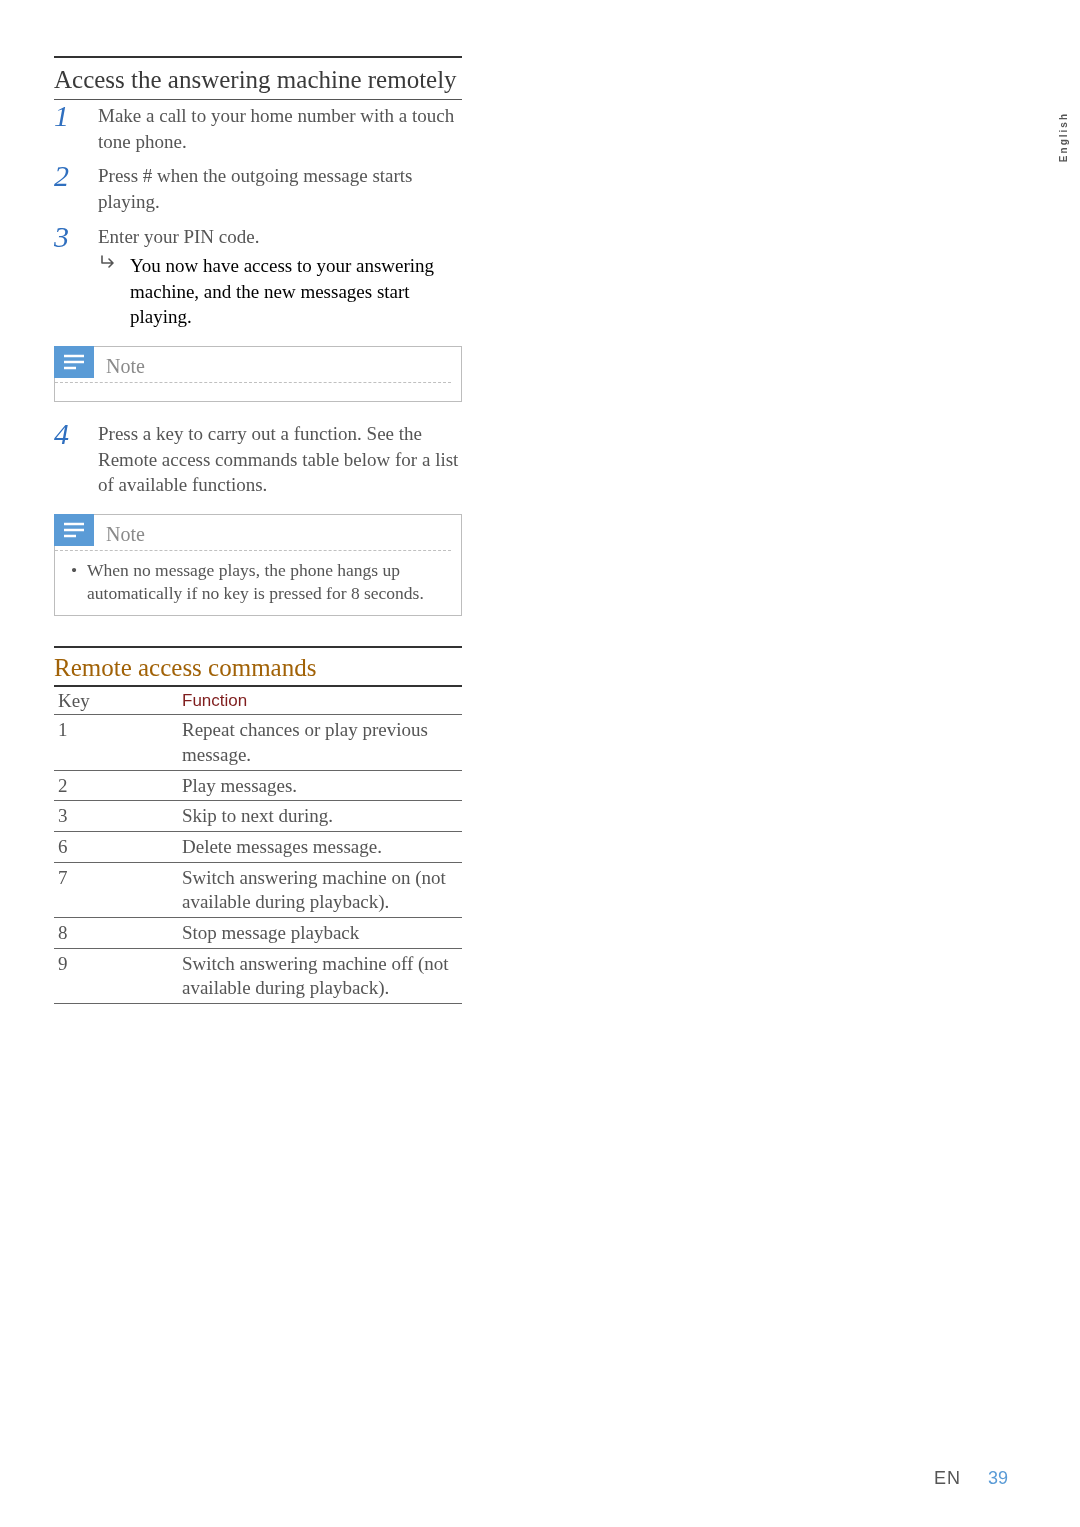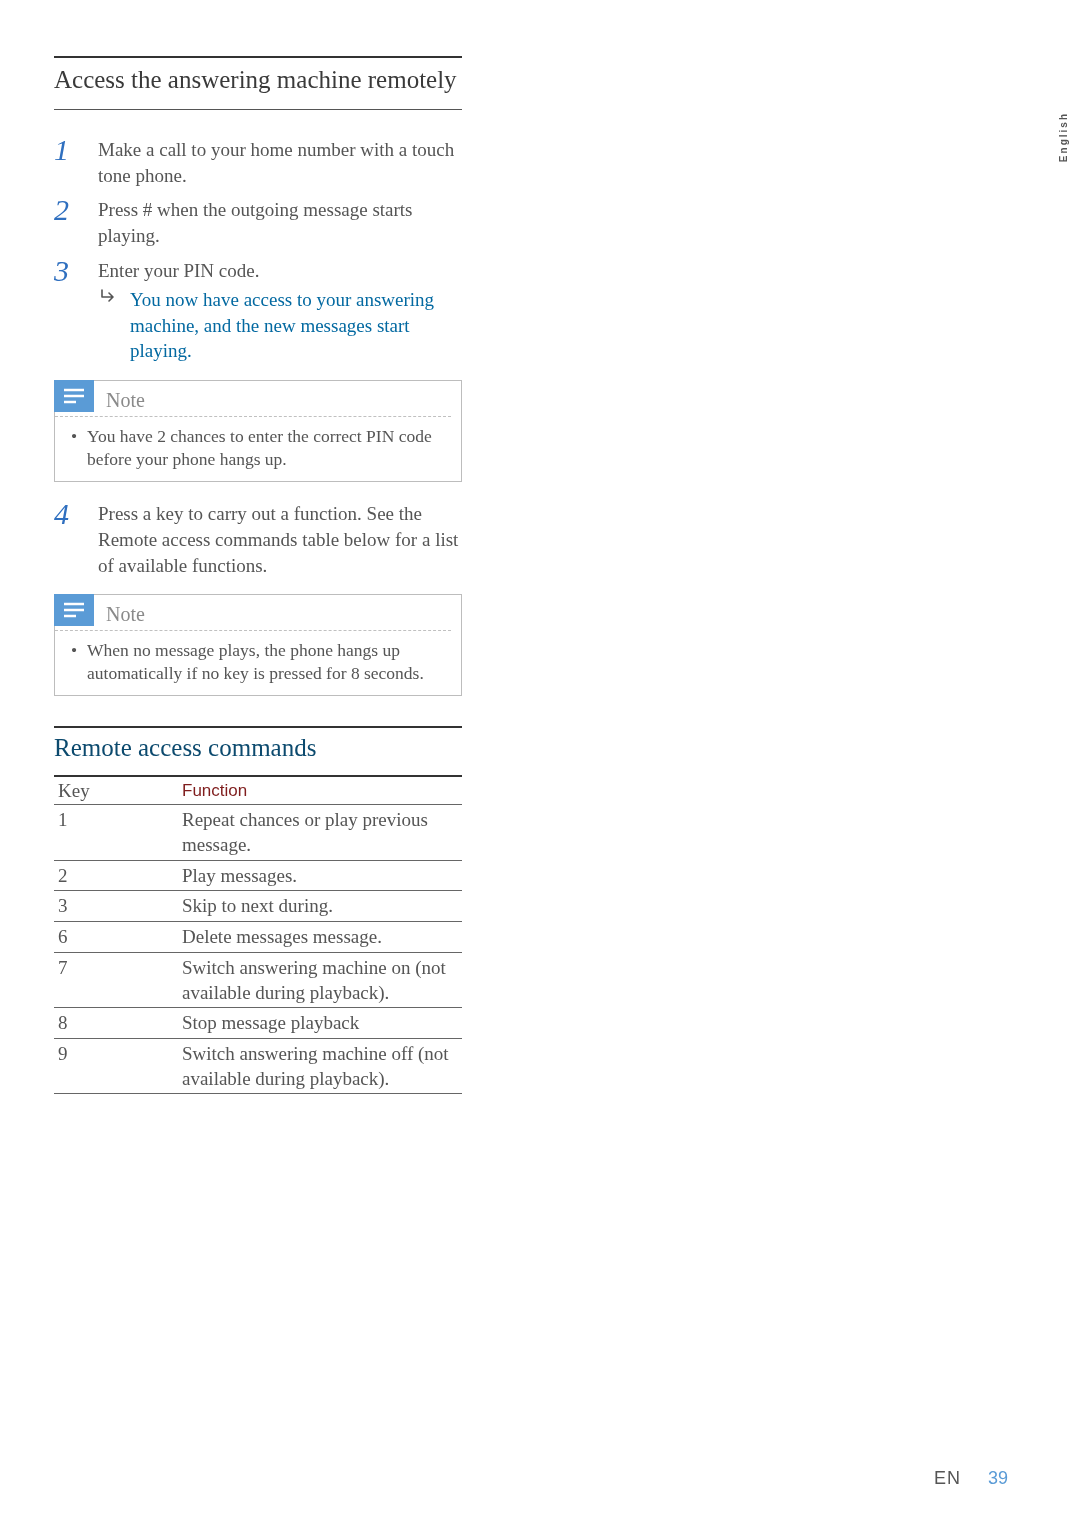--- a/index.html
+++ b/index.html
@@ -19,22 +19,22 @@
     .thick-rule {
       border-top: 2.5px solid #333;
       margin-bottom: 6px;
     }
     .section-title {
       font-size: 25px;
       font-weight: normal;
       color: #3a3a3a;
       line-height: 1.28;
       border-bottom: 1px solid #555;
-      padding-bottom: 13px;
-      margin-bottom: 24px;
+      padding-bottom: 3px;
+      margin-bottom: 0;
     }
     .steps { }
     .step {
       display: flex;
       align-items: flex-start;
       margin-bottom: 6px;
     }
     .step-num {
       font-family: Georgia, serif;
       font-size: 30px;
@@ -60,21 +60,21 @@
     .arrow-icon {
       flex-shrink: 0;
       width: 22px;
       margin-right: 8px;
       margin-top: 2px;
     }
     .arrow-icon svg { display: block; }
     .sub-result-text {
       font-size: 19px;
       line-height: 1.35;
-      color: #0369a1;
+      color: #000000;
     }
     .note-box {
       border: 1px solid #bdbdbd;
       margin-top: 16px;
       margin-bottom: 16px;
       padding: 0 0 10px 0;
       position: relative;
     }
     .note-header {
       display: flex;
@@ -116,22 +116,22 @@
     }
     .note-body li::before {
       content: "•";
       position: absolute;
       left: 2px;
       top: 0;
     }
     .cmd-section { margin-top: 30px; }
     .cmd-title {
       font-size: 25px;
-      color: #0c4a6e;
-      padding-bottom: 13px;
+      color: #a16207;
+      padding-bottom: 3px;
     }
     .cmd-table {
       width: 100%;
       border-collapse: collapse;
       font-size: 19px;
       color: #555;
     }
     .cmd-table thead tr {
       border-top: 2.5px solid #333;
       border-bottom: 1px solid #666;
@@ -215,25 +215,20 @@
     <div class="note-header">
       <div class="note-badge">
         <svg width="24" height="20" viewBox="0 0 24 20">
           <line x1="2" y1="4" x2="22" y2="4" stroke="#fff" stroke-width="2.5"></line>
           <line x1="2" y1="10" x2="22" y2="10" stroke="#fff" stroke-width="2.5"></line>
           <line x1="2" y1="16" x2="14" y2="16" stroke="#fff" stroke-width="2.5"></line>
         </svg>
       </div>
       <div class="note-label">Note</div>
     </div>
-    <div class="note-body">
-      <ul>
-          <li>You have 2 chances to enter the correct PIN code before your phone hangs up.</li>
-        </ul>
-    </div>
   </div>
 
   <div class="steps">
     <div class="step">
       <div class="step-num">4</div>
       <div class="step-body">Press a key to carry out a function. See the Remote access commands table below for a list of available functions.</div>
     </div>
   </div>
 
   <div class="note-box">

